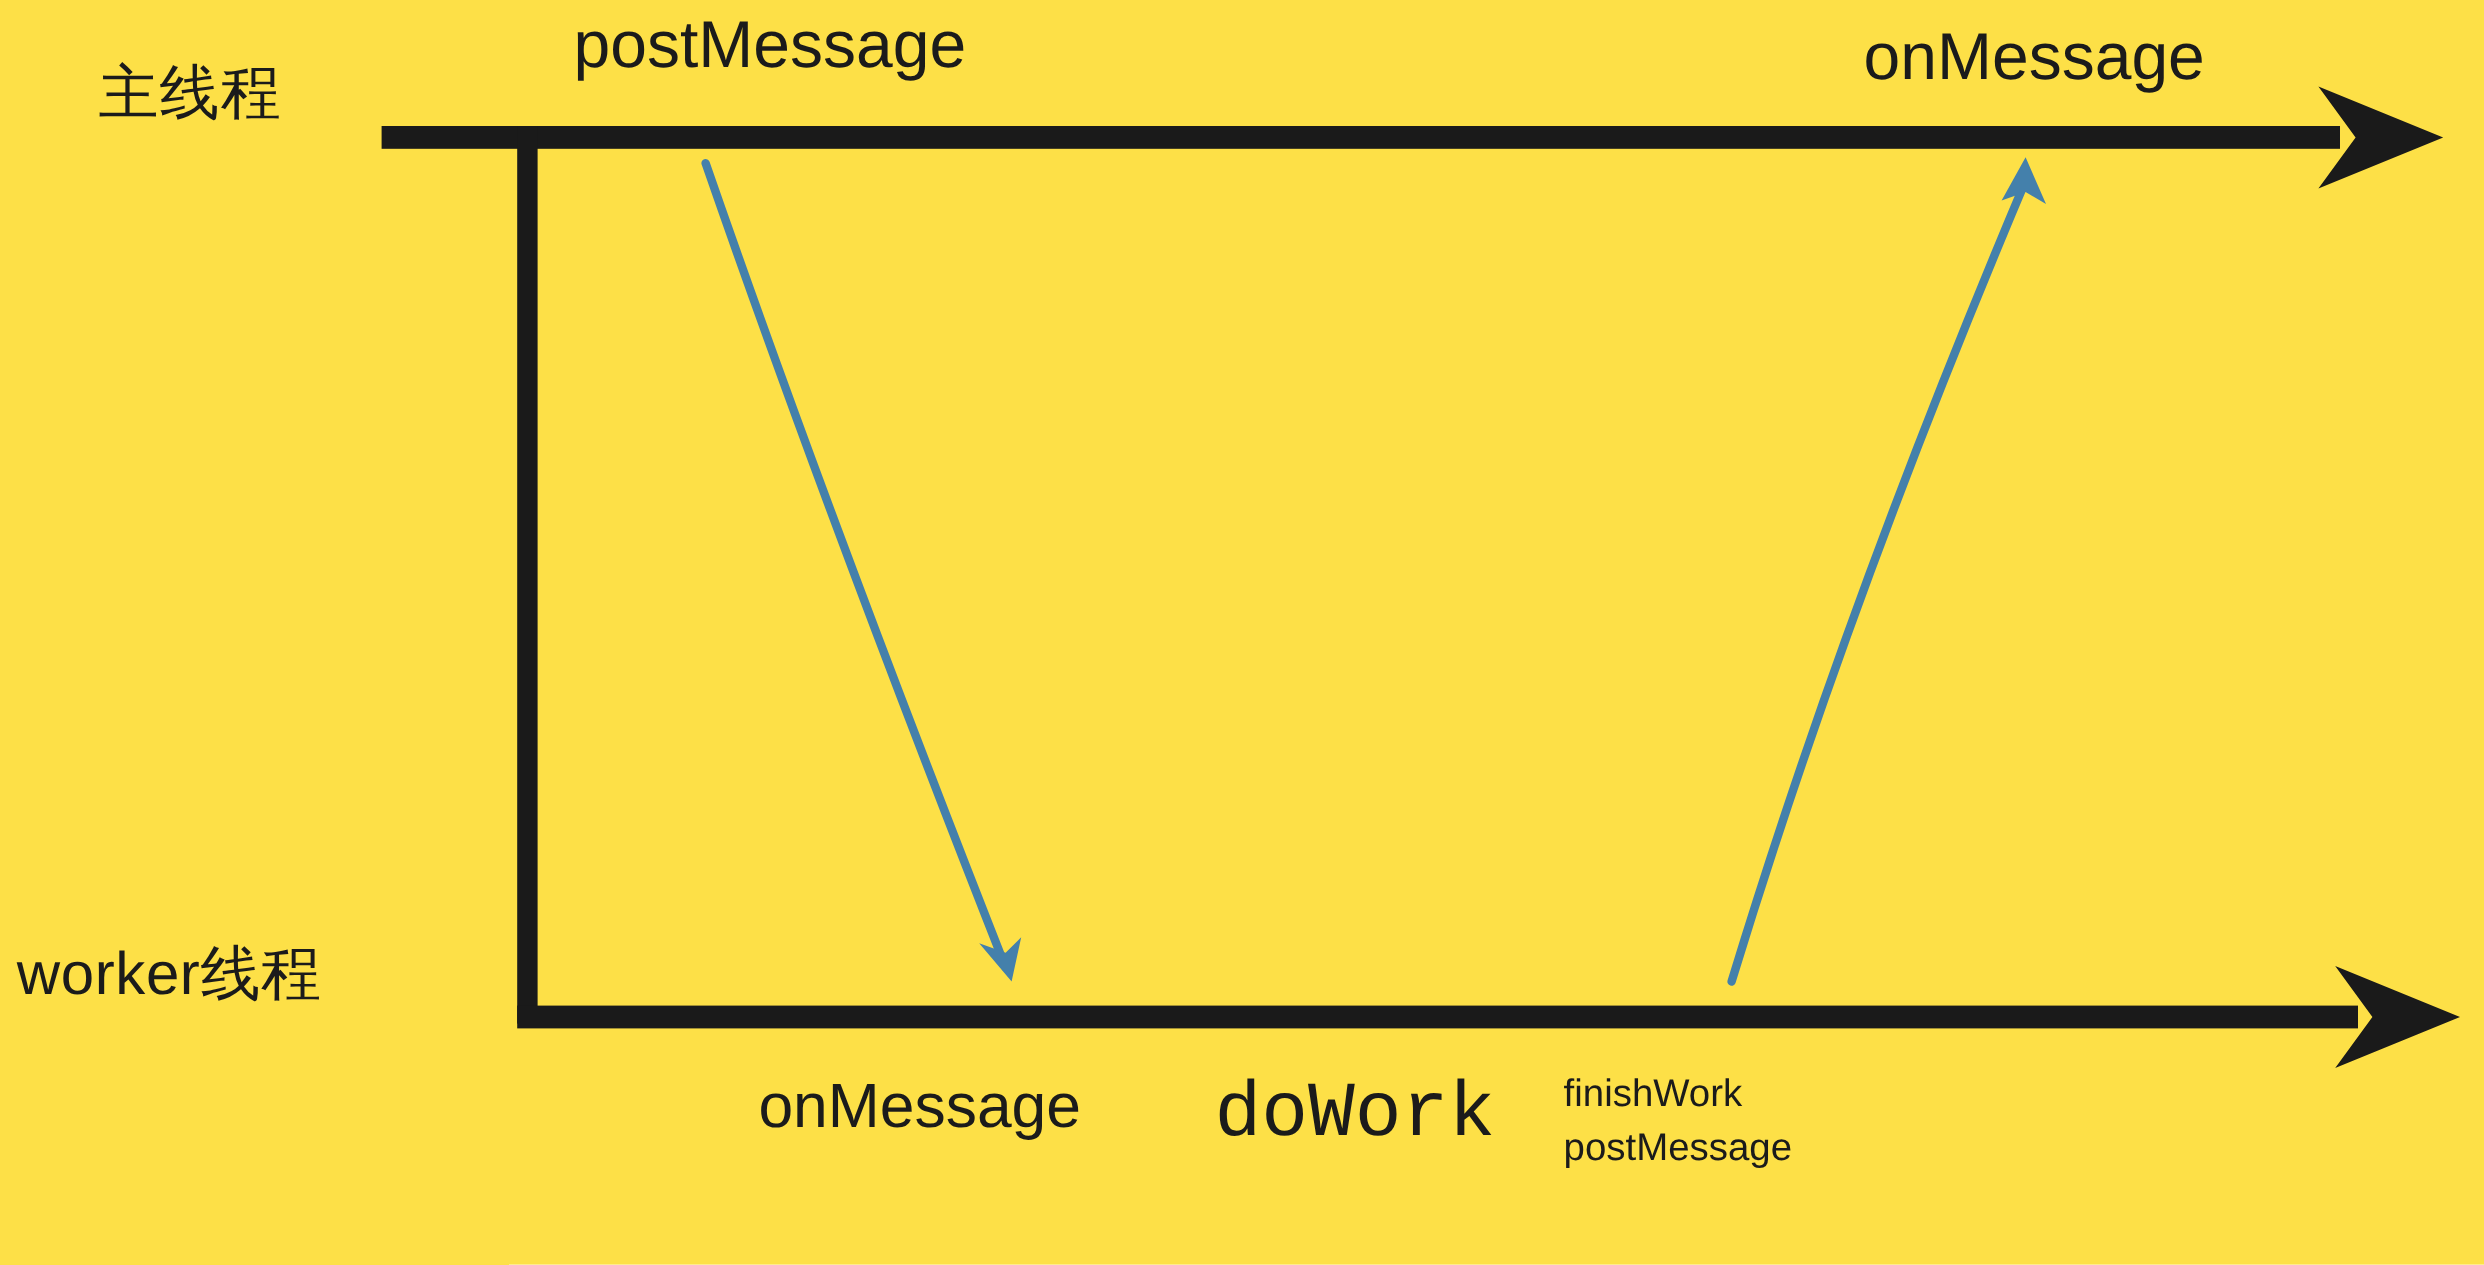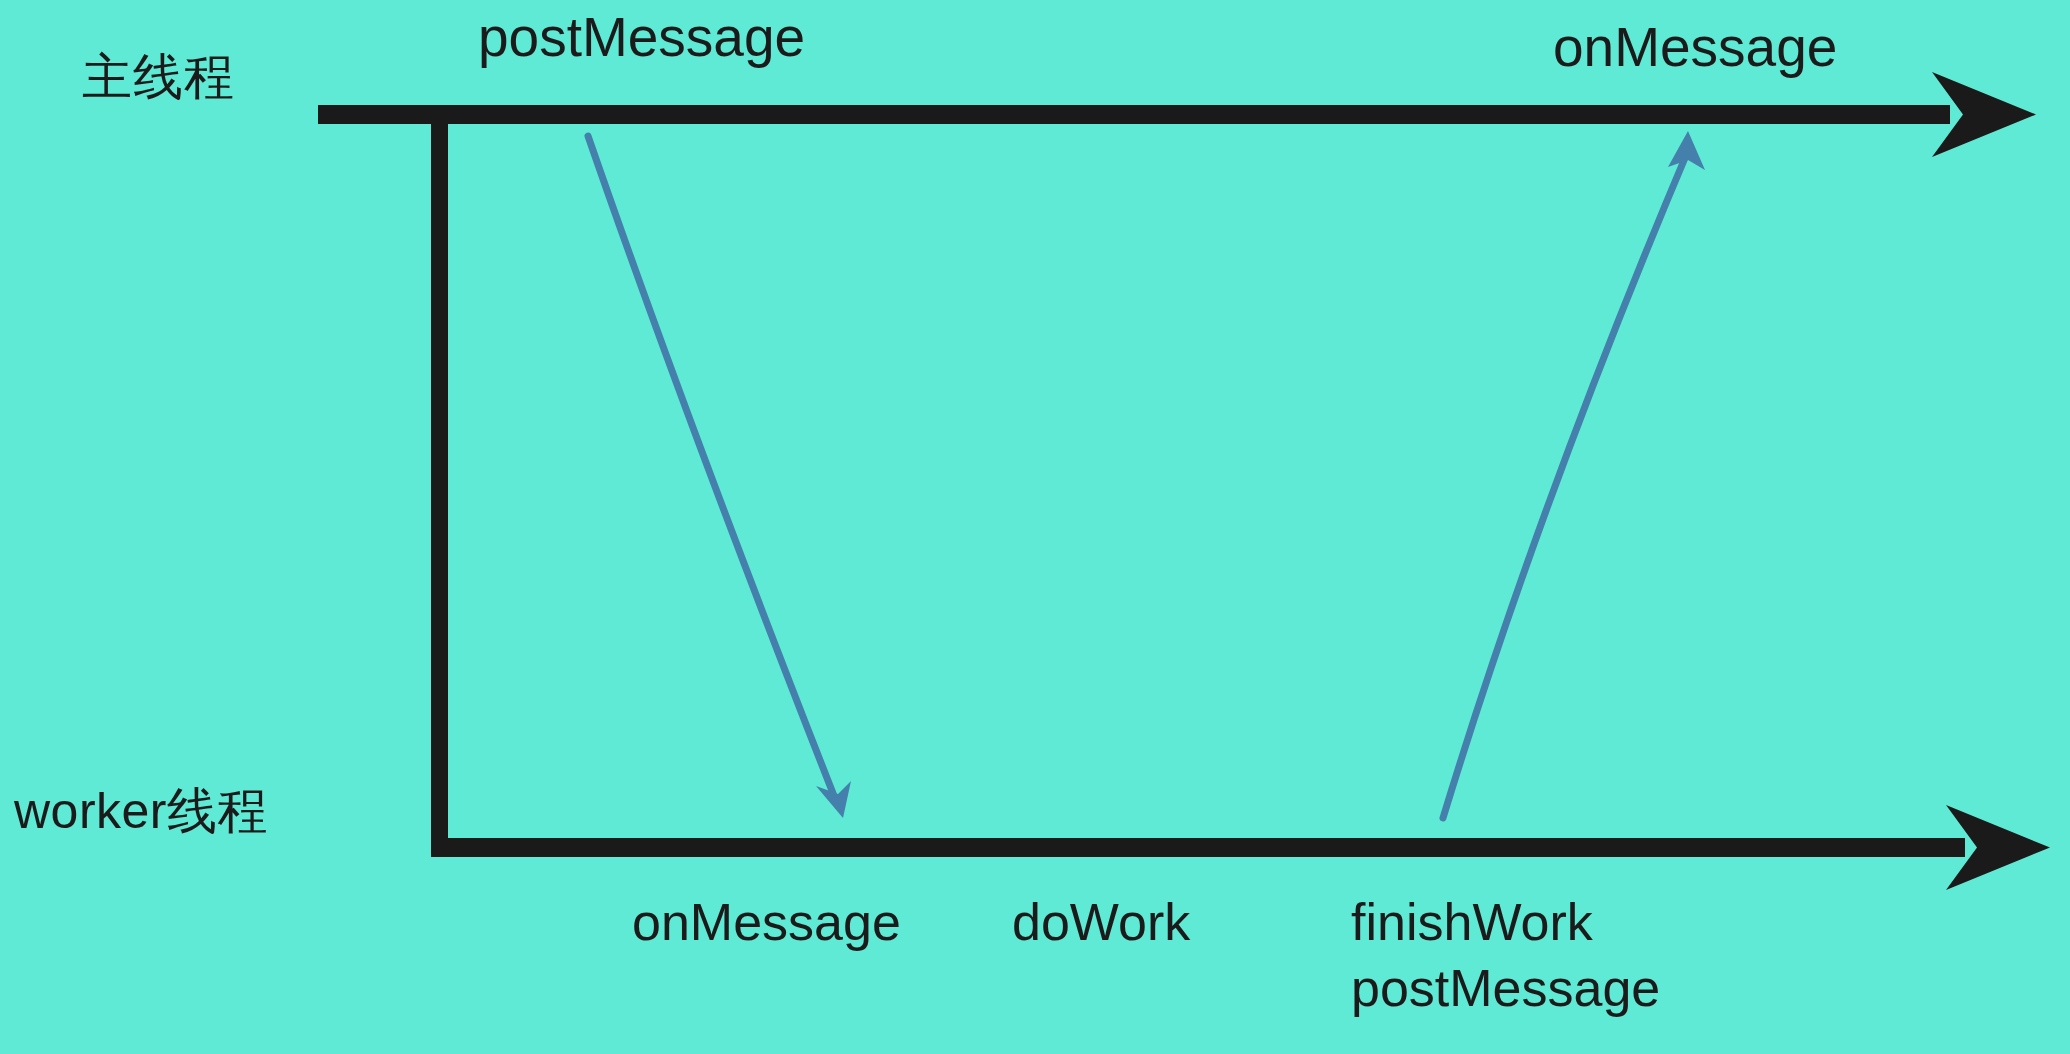--- a/index.html
+++ b/index.html
@@ -8,21 +8,21 @@
     padding: 0;
     background: #ffffff;
   }
   body {
     font-family: "Liberation Sans", "DejaVu Sans", sans-serif;
   }
   #diagram-root {
     position: relative;
     width: 2070px;
     height: 1054px;
-    background: #5eead4;
+    background: #fde047;
     overflow: hidden;
   }
   #diagram-svg {
     position: absolute;
     left: 0;
     top: 0;
     width: 2070px;
     height: 1054px;
     display: block;
   }
@@ -64,26 +64,27 @@
     font-size: 55px;
   }
   #label-worker-onmessage {
     left: 632px;
     top: 894px;
     font-size: 52px;
   }
   #label-worker-dowork {
     left: 1012px;
     top: 894px;
-    font-size: 52px;
+    font-size: 65px;
+    font-family: Liberation Mono, monospace;
   }
   #label-worker-finish-block {
-    left: 1351px;
+    left: 1303px;
     top: 894px;
-    font-size: 52px;
+    font-size: 32px;
   }
   #label-worker-finish-block div {
     margin-bottom: 10px;
   }
   #label-worker-finish-block div:last-child {
     margin-bottom: 0;
   }
 </style>
 </head>
 <body>

